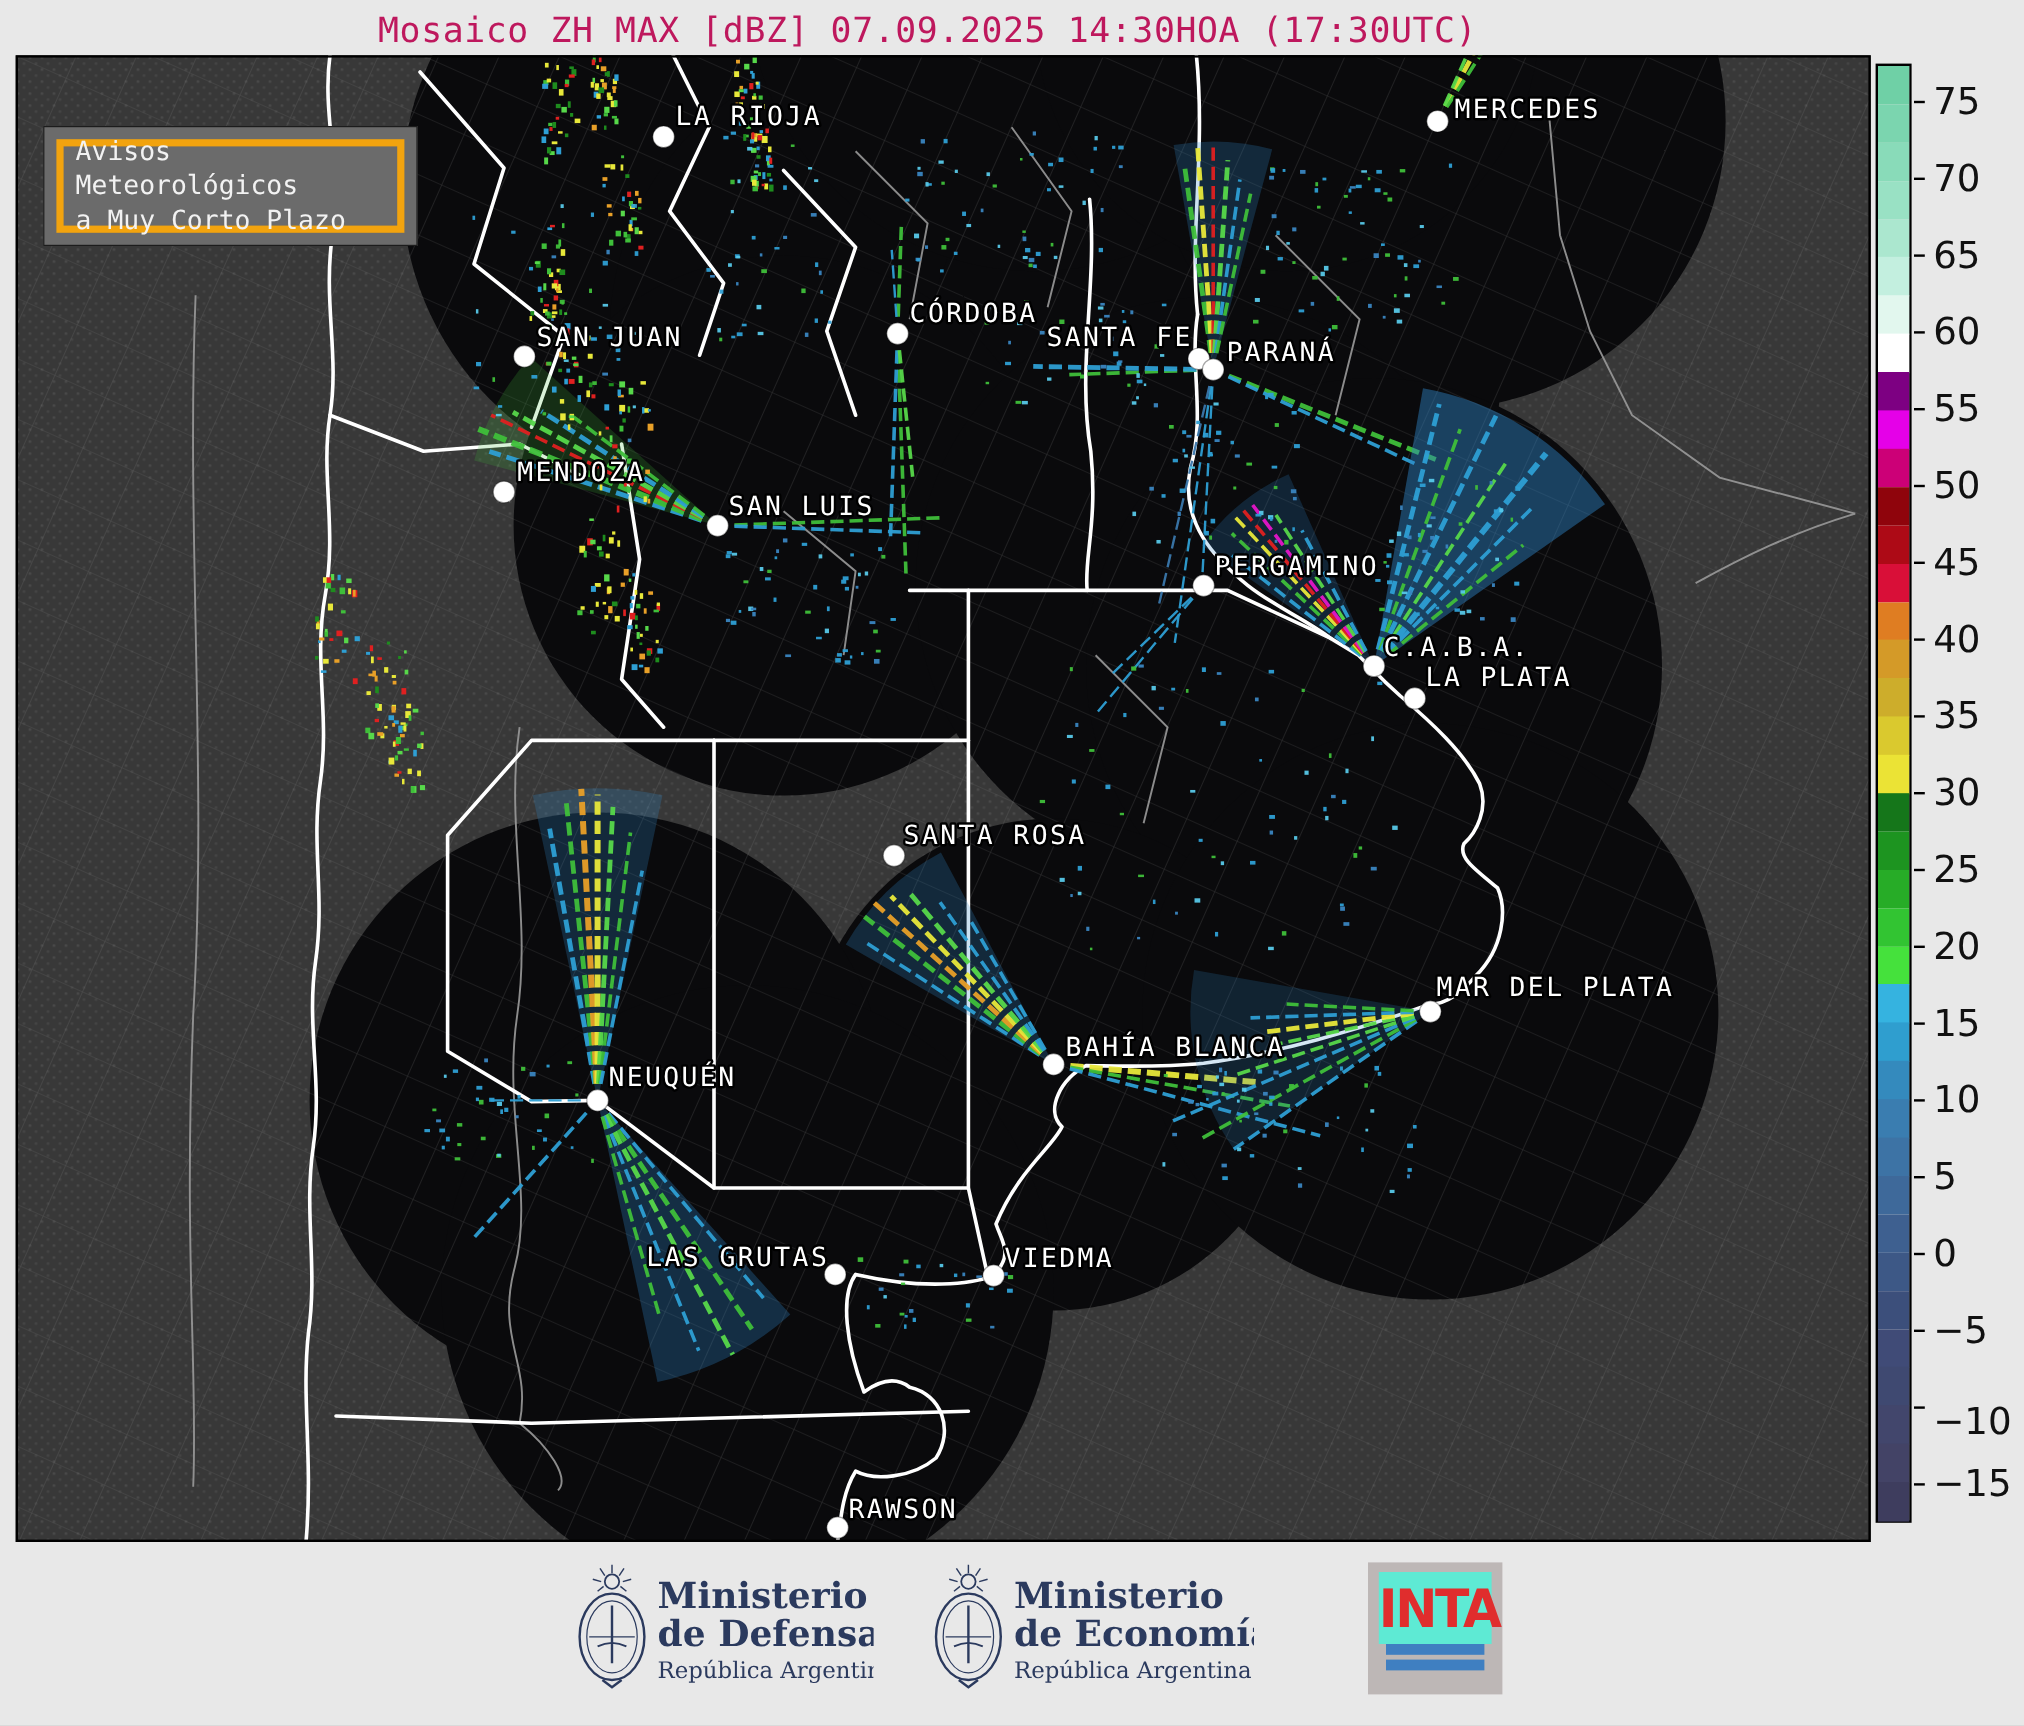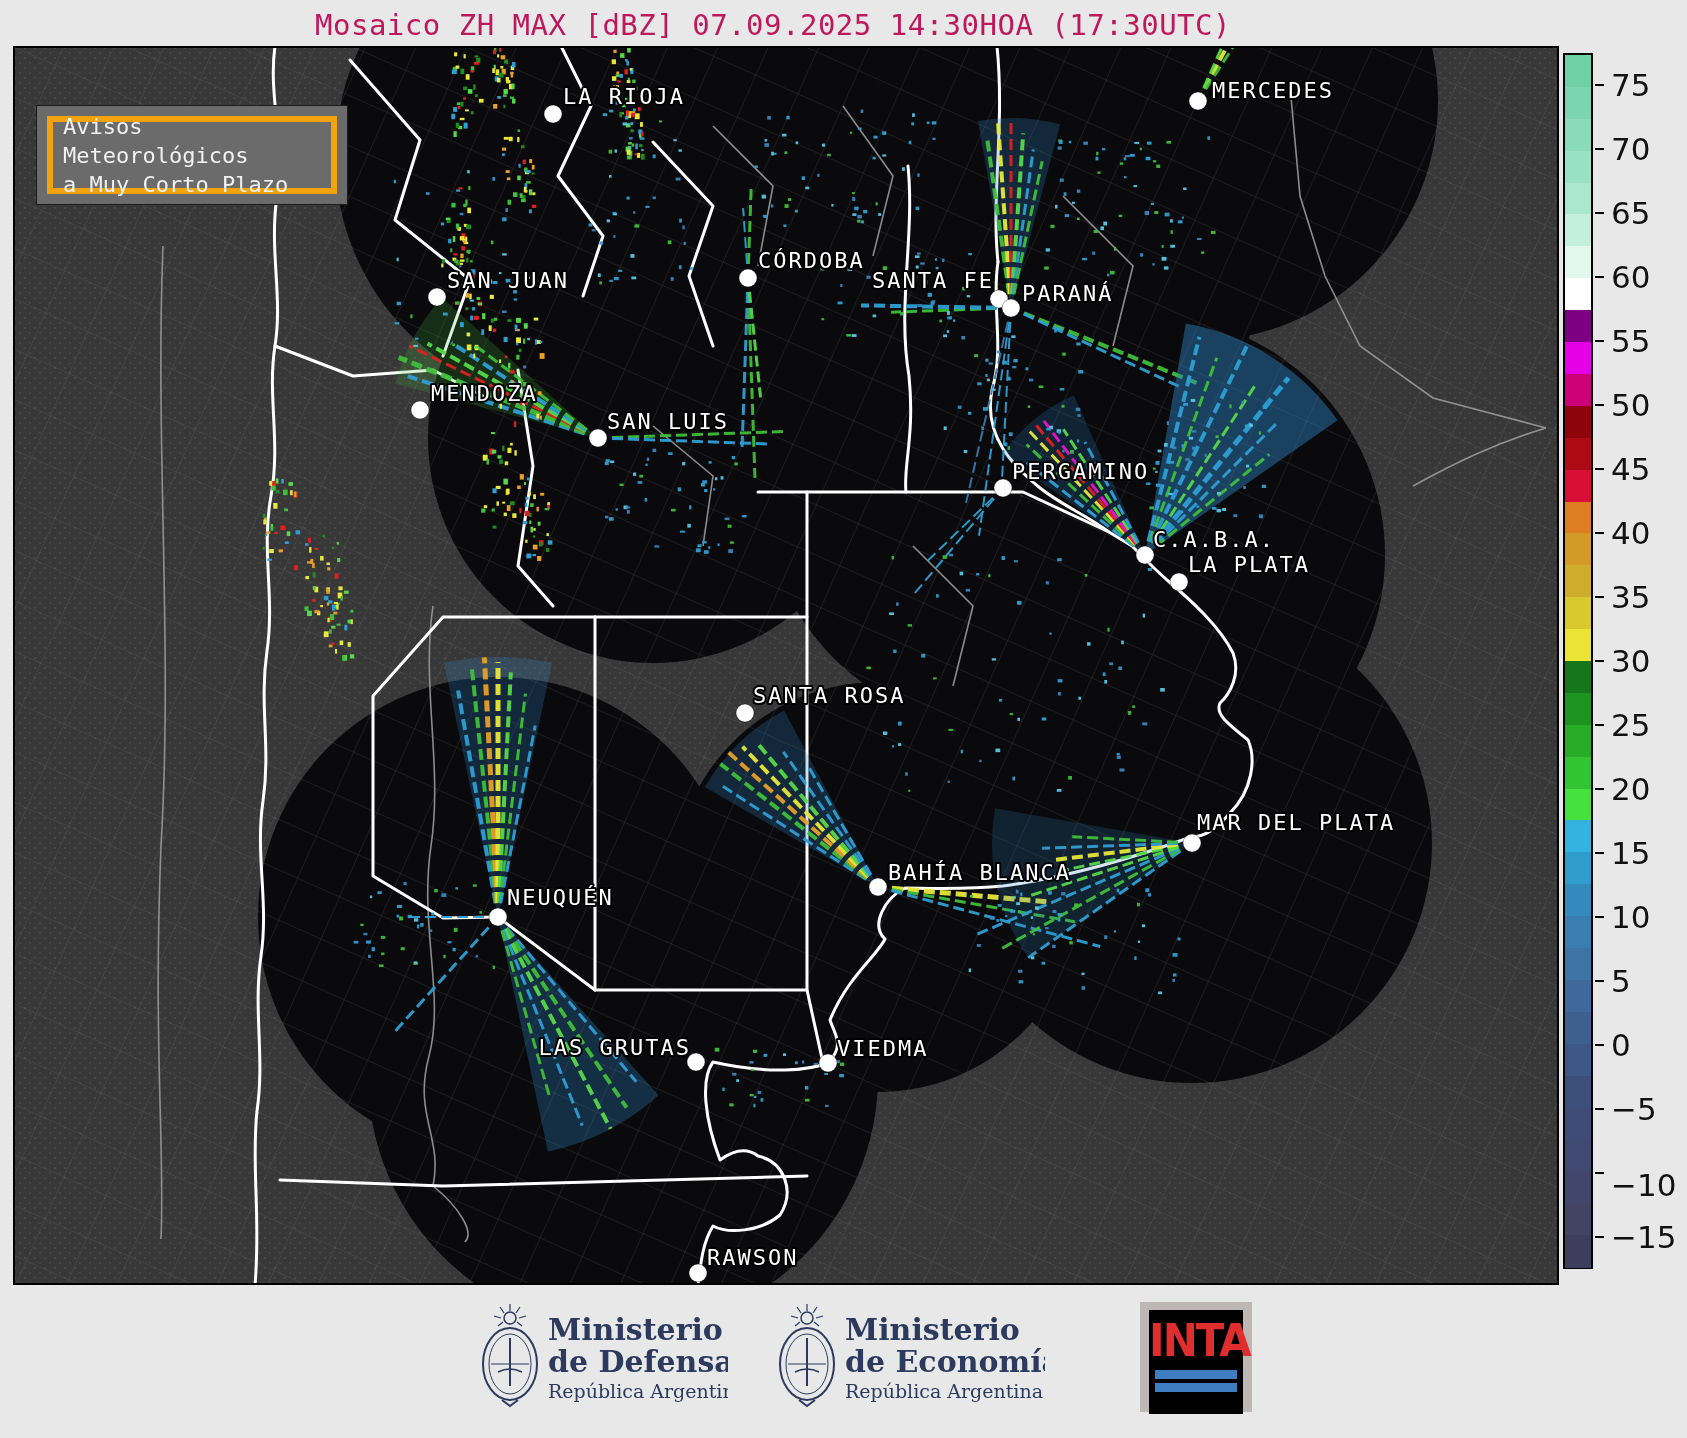--- a/index.html
+++ b/index.html
@@ -18,21 +18,21 @@
   
   #colorbar{position:absolute;left:1563px;top:53px;width:30px;height:1216px;border:2px solid #000;box-sizing:border-box;}
   #colorbar .seg{position:absolute;left:0;width:100%;}
   #cb-ticks{position:absolute;left:1593px;top:53px;width:90px;height:1216px;}
   .cb-tick{position:absolute;left:2px;width:9px;height:2px;background:#000;}
   .cb-lab{position:absolute;left:18px;transform:translateY(-50%);font-size:31px;color:#111;}
   
   #footer{position:absolute;left:0;top:1288px;width:1687px;height:150px;background:#E8E8E8;}
   .flogo{position:absolute;top:0;height:150px;}
   .inta-box{position:absolute;left:0;top:14px;width:112px;height:110px;background:#BDB7B6;}
-  .inta-white{position:absolute;left:9px;top:8px;width:94px;height:104px;background:#000000;}
+  .inta-white{position:absolute;left:9px;top:8px;width:94px;height:60px;background:#5eead4;}
   .inta-word{position:absolute;left:0;top:6px;width:94px;text-align:center;color:#E02D2D;
     font-weight:bold;font-size:42px;letter-spacing:-2px;font-family:"DejaVu Sans","Liberation Sans",sans-serif;transform:scaleY(1.05);}
   .inta-bar{position:absolute;left:6px;width:82px;height:9px;background:#3F7FC1;}
 </style>
 </head>
 <body>
 
 <div id="page">
 
   <div id="title">Mosaico ZH MAX [dBZ] 07.09.2025 14:30HOA (17:30UTC)</div>

